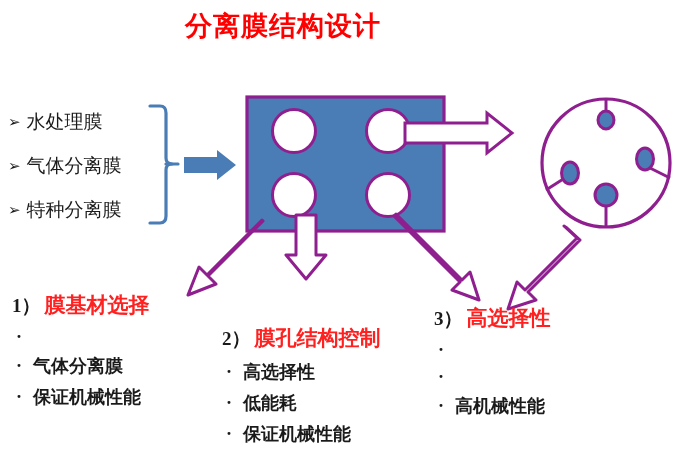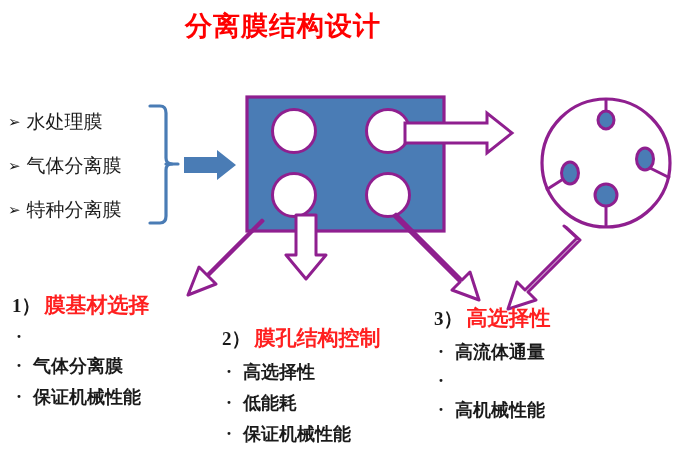--- a/index.html
+++ b/index.html
@@ -220,21 +220,20 @@
     </div>
   </div>
 
   <div class="block" id="block3">
     <div class="block-head">
       <span class="block-num">3）</span>
       <span class="block-title">高选择性</span>
     </div>
     <div class="block-li">
       <span class="li-dot">·</span>
-      <span>高流体通量</span>
     </div>
     <div class="block-li">
       <span class="li-dot">·</span>
     </div>
     <div class="block-li">
       <span class="li-dot">·</span>
       <span>高机械性能</span>
     </div>
   </div>
 

